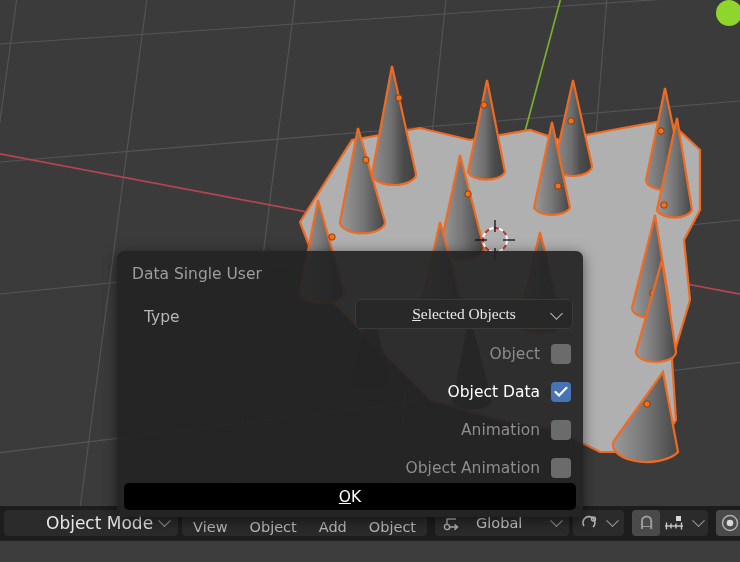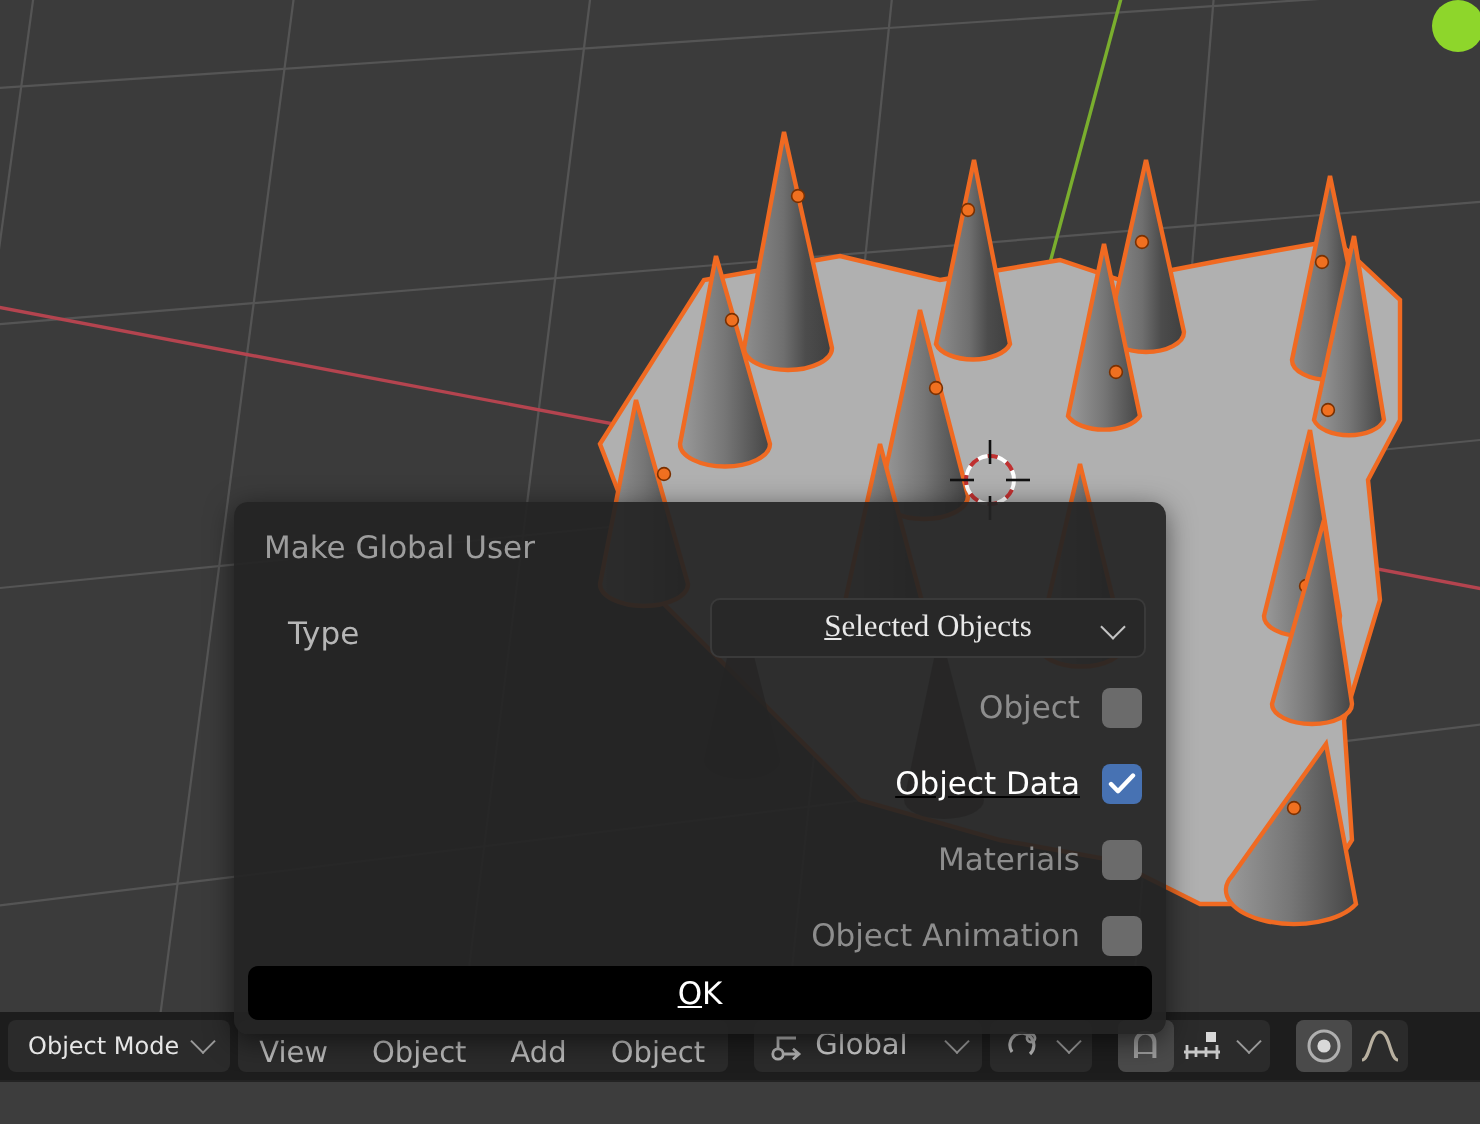--- a/index.html
+++ b/index.html
@@ -43,42 +43,43 @@
     background: #2b2b2b;
     border-radius: 4px;
     height: 26px;
   }
   .tb-mode {
     display: flex; align-items: center;
     gap: 7px;
     padding: 0 9px 0 10px;
     height: 26px;
     color: #e6e6e6;
-    font-size: 12px;
+    font-size: 17px;
     white-space: nowrap;
+    margin-left: 32px;
   }
   .tb-menu {
     color: #b9b9b9;
     font-size: 14.5px;
     padding: 4px 11px;
     height: 26px;
     line-height: 26px;
     border-radius: 4px;
     white-space: nowrap;
   }
   .tb-menu + .tb-menu { margin-left: 0; }
   .chev {
     display: inline-block;
     width: 9px; height: 9px;
     border-right: 1.6px solid #9a9a9a;
     border-bottom: 1.6px solid #9a9a9a;
     transform: rotate(45deg) translate(-2px,-2px);
   }
   .tb-orient {
-    display: flex; align-items: center; gap: 6px;
+    display: flex; align-items: center; gap: 16px;
     padding: 0 8px 0 8px; height: 26px;
     color: #c9c9c9; font-size: 14.5px;
   }
   .tb-icon-btn {
     display: flex; align-items: center; justify-content: center;
     width: 28px; height: 26px;
   }
   .tb-icon-btn.active { background: #4a4a4a; border-radius: 4px; }
   .tb-sep { width: 5px; }
 
@@ -351,47 +352,47 @@
           <path d="M2 17 C 6 17, 6 3, 11 3 C 16 3, 16 17, 20 17" fill="none" stroke="#b8b0a0" stroke-width="1.6"></path>
         </svg>
       </div>
     </div>
   </div>
 
   <div class="lower-region"></div>
 
   <div class="dialog">
 
-    <div class="dlg-title">Make Global User</div>
+    <div class="dlg-title">Data Single User</div>
 
     <div class="dlg-row-type">
       <span class="lbl">Type</span>
     </div>
 
     <div class="dropdown">
       <span class="ddval"><span class="u">S</span>elected Objects</span>
       <span class="ddchev"></span>
     </div>
 
     <div class="cb-row" style="top:88px;">
       <span class="cb-label">Object</span>
       <span class="cbox"></span>
     </div>
 
-    <div class="cb-row on" style="top:126px;text-decoration:underline;">
+    <div class="cb-row on" style="top:126px;">
       <span class="cb-label">Object Data</span>
       <span class="cbox checked">
         <svg width="14" height="12" viewBox="0 0 14 12">
           <path d="M1.5 6 L5 9.6 L12.5 1.8" fill="none" stroke="#ffffff" stroke-width="2.2" stroke-linecap="round" stroke-linejoin="round"></path>
         </svg>
       </span>
     </div>
 
     <div class="cb-row" style="top:164px;">
-      <span class="cb-label">Materials</span>
+      <span class="cb-label">Animation</span>
       <span class="cbox"></span>
     </div>
 
     <div class="cb-row" style="top:202px;">
       <span class="cb-label">Object Animation</span>
       <span class="cbox"></span>
     </div>
 
     <div class="ok-btn" style="background: #000000;">
       <span><span class="u">O</span>K</span>

